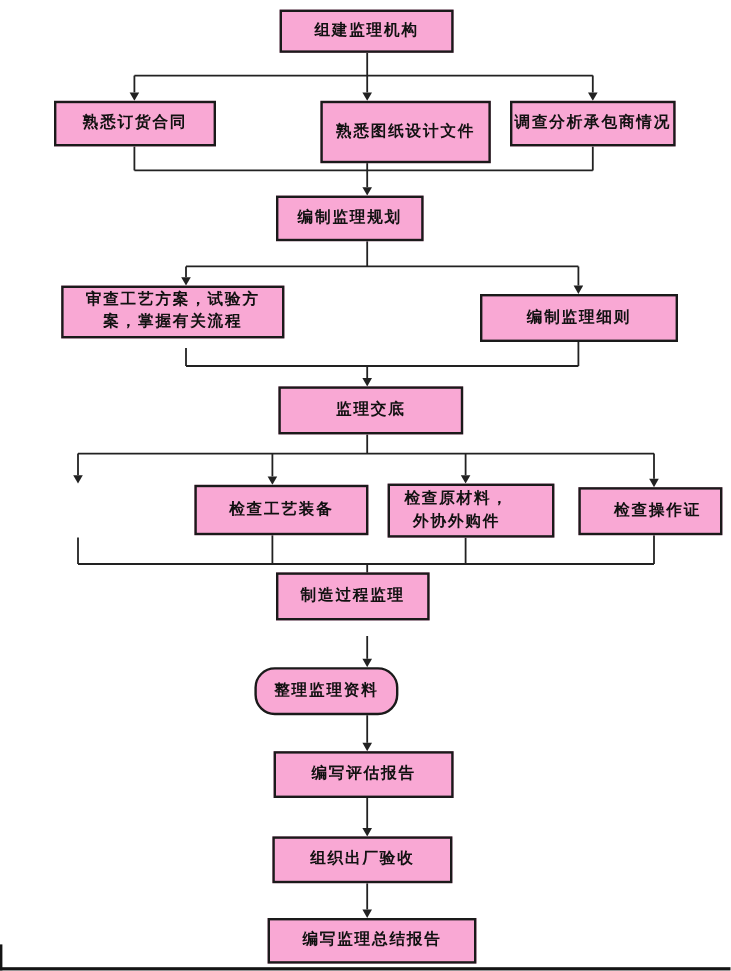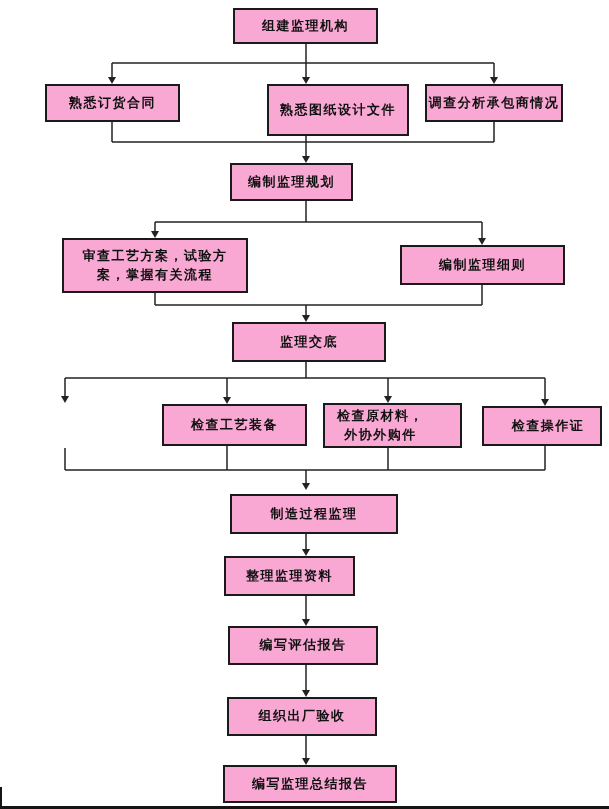--- a/index.html
+++ b/index.html
@@ -136,38 +136,38 @@
   <div class="node" style="left:233px; top:8px; width:145px; height:36px;">组建监理机构</div>
 
   <div class="node" style="left:45px; top:84px; width:135px; height:38px;">熟悉订货合同</div>
 
   <div class="node" style="left:235px; top:84px; width:142px; height:52px;margin-left:32px;">熟悉图纸设计文件</div>
 
   <div class="node" style="left:425px; top:84px; width:138px; height:38px;">调查分析承包商情况</div>
 
   <div class="node" style="left:230px; top:163px; width:123px; height:38px;">编制监理规划</div>
 
-  <div class="node" style="left:62px; top:238px; width:186px; height:55px;">审查工艺方案，试验方
+  <div class="node" style="left:51px; top:238px; width:186px; height:44px;">审查工艺方案，试验方
 案，掌握有关流程</div>
 
   <div class="node" style="left:400px; top:245px; width:165px; height:40px;">编制监理细则</div>
 
   <div class="node" style="left:232px; top:322px; width:154px; height:40px;">监理交底</div>
 
 
   <div class="node" style="left:162px; top:404px; width:145px; height:42px;">检查工艺装备</div>
 
   <div class="node align-left" style="left:323px; top:403px; width:139px; height:45px;">检查原材料，
 外协外购件</div>
 
   <div class="node" style="left:482px; top:406px; width:120px; height:40px;padding-left:12px;">检查操作证</div>
 
-  <div class="node" style="left:230px; top:494px; width:168px; height:40px;">制造过程监理</div>
+  <div class="node" style="left:230px; top:477px; width:128px; height:40px;">制造过程监理</div>
 
-  <div class="node" style="left:224px; top:556px; width:131px; height:40px;">整理监理资料</div>
+  <div class="node" style="left:212px; top:556px; width:120px; height:40px;border-radius:17px;">整理监理资料</div>
 
   <div class="node" style="left:228px; top:626px; width:150px; height:39px;">编写评估报告</div>
 
   <div class="node" style="left:227px; top:697px; width:150px; height:39px;">组织出厂验收</div>
 
   <div class="node" style="left:223px; top:765px; width:174px; height:38px;">编写监理总结报告</div>
 
   <div class="scan-edge-bottom"></div>
   <div class="scan-edge-corner"></div>
 

